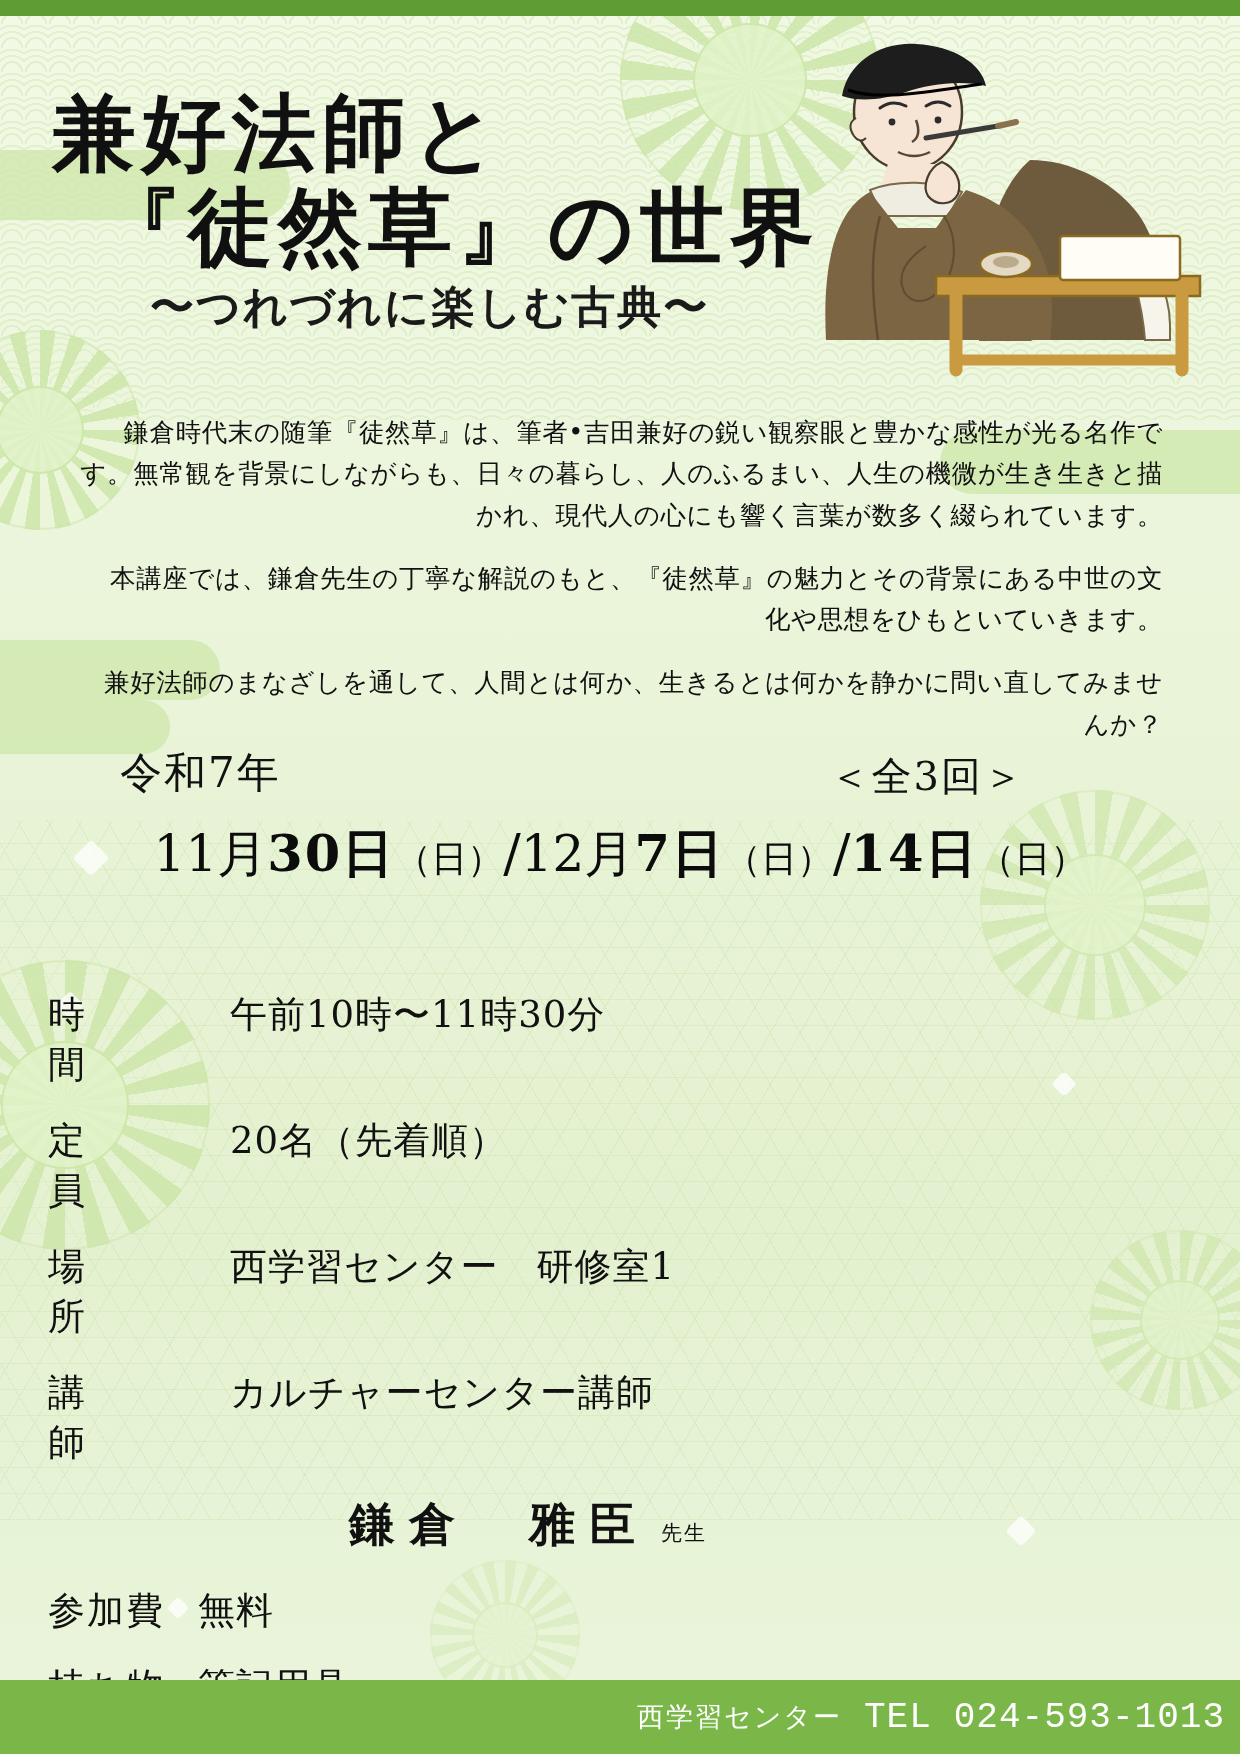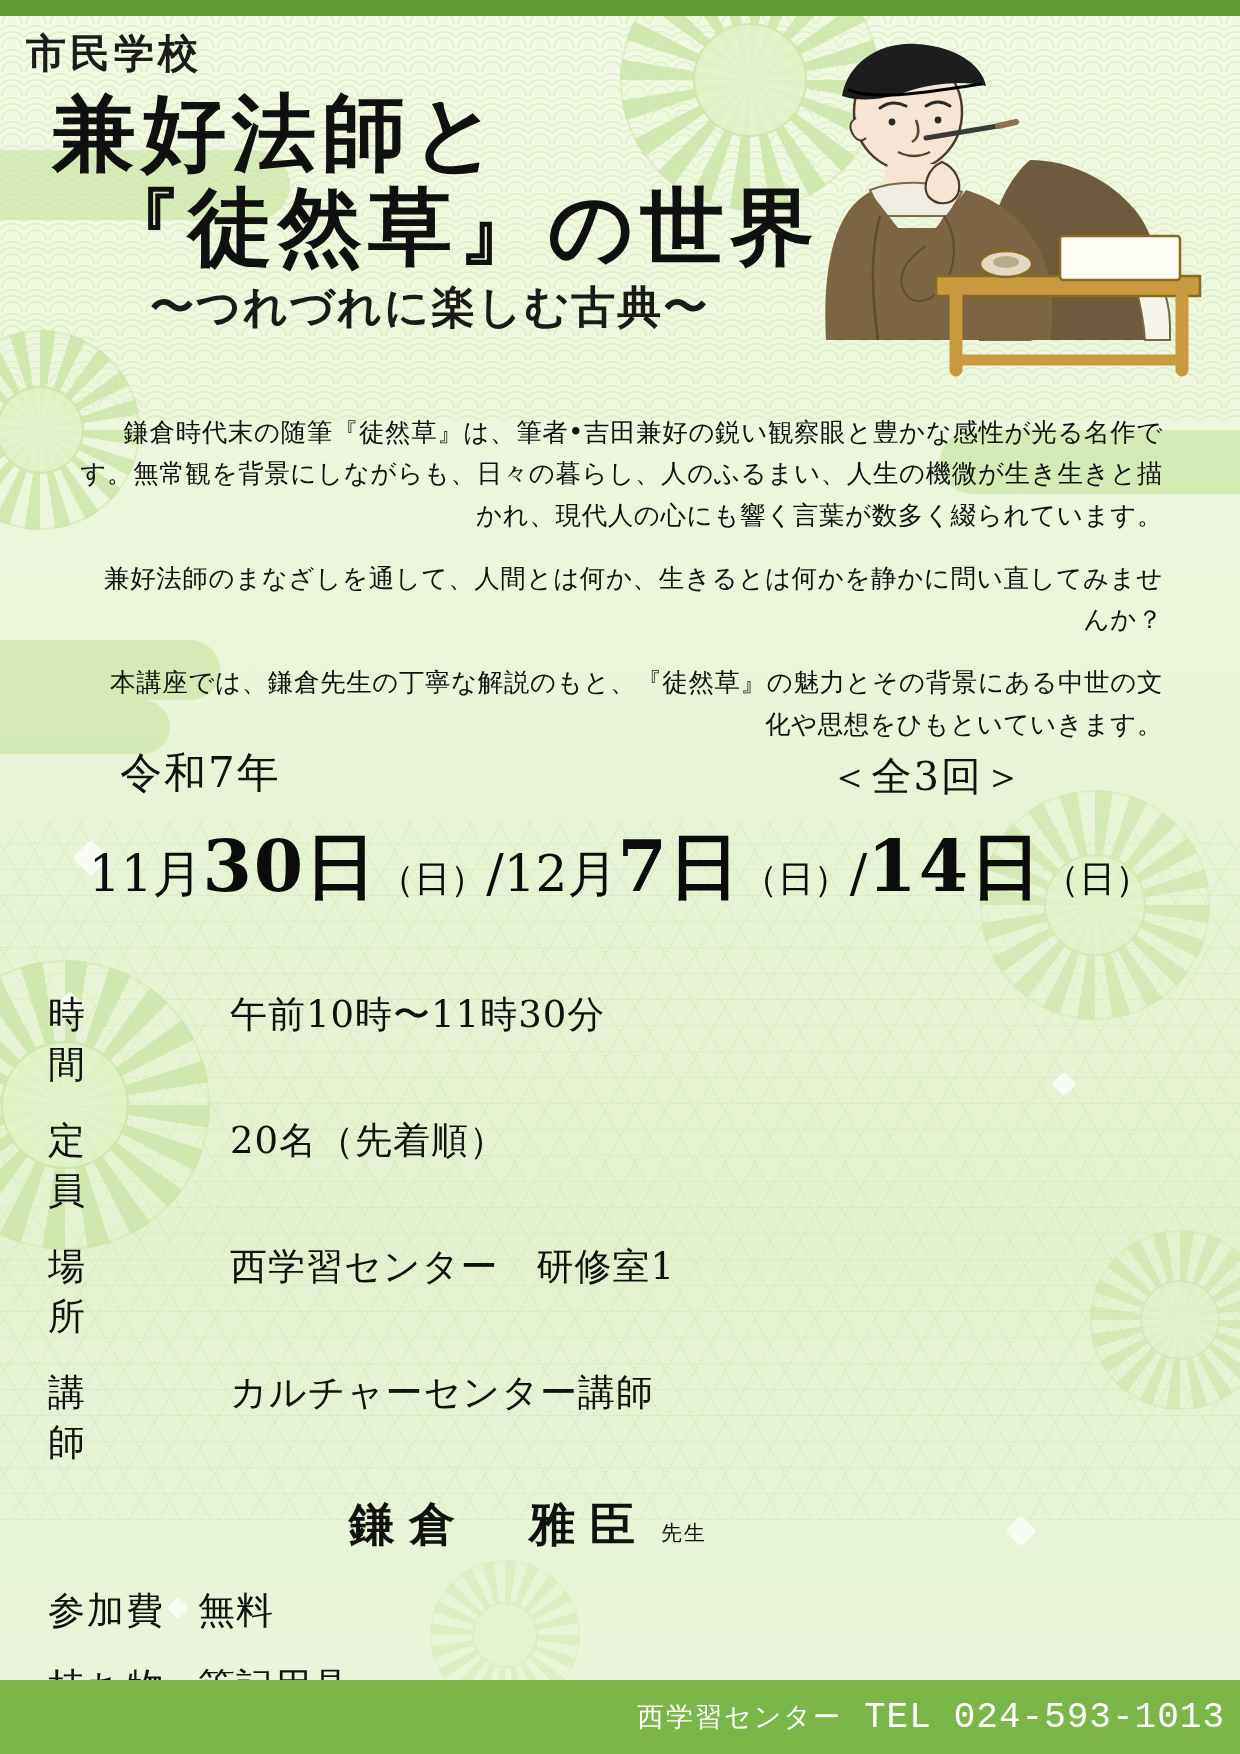--- a/index.html
+++ b/index.html
@@ -224,21 +224,21 @@
   .dates {
     position: absolute;
     left: 0; top: 820px;
     width: 1240px;
     text-align: center;
     white-space: nowrap;
     color: #0c0c0c;
     font-family: "DejaVu Serif", serif;
   }
   .dates .m  { font-size: 50px; }
-  .dates .dd { font-size: 71px; font-weight: bold; letter-spacing: 2px;}
+  .dates .dd { font-size: 51px; font-weight: bold; letter-spacing: 2px;}
   .dates .wk { font-size: 36px; }
   .dates .sl { font-size: 52px; }
 
   
   .details {
     position: absolute;
     left: 48px; top: 990px;
     width: 1140px;
     color: #111;
     font-family: "DejaVu Serif", serif;
@@ -300,21 +300,20 @@
     <div class="diamond d1"></div>
     <div class="diamond d2"></div>
     <div class="diamond d3"></div>
     <div class="diamond d4"></div>
     <div class="diamond d5"></div>
     <div class="diamond d6"></div>
   </div>
 
   <div class="top-bar"></div>
 
-  <div class="kicker">市民学校</div>
 
   <div class="title-block">
     <div class="title-1">兼好法師と</div>
     <div class="title-2">『徒然草』の世界</div>
     <div class="subtitle">〜つれづれに楽しむ古典〜</div>
   </div>
 
   <div class="illustration">
     <svg viewBox="0 0 490 340" width="490" height="340" xmlns="http://www.w3.org/2000/svg">
 
@@ -355,22 +354,22 @@
 
       <rect x="330" y="196" width="120" height="44" rx="3" fill="#fffdf5" stroke="#8a6a22" stroke-width="2.5"></rect>
 
       <ellipse cx="276" cy="224" rx="26" ry="13" fill="#e3d9c4" stroke="#8a6a22" stroke-width="2.5"></ellipse>
       <ellipse cx="276" cy="222" rx="13" ry="6" fill="#b9ab8c"></ellipse>
     </svg>
   </div>
 
   <div class="body-text">
     <p>鎌倉時代末の随筆『徒然草』は、筆者•吉田兼好の鋭い観察眼と豊かな感性が光る名作です。無常観を背景にしながらも、日々の暮らし、人のふるまい、人生の機微が生き生きと描かれ、現代人の心にも響く言葉が数多く綴られています。</p>
+    <p>本講座では、鎌倉先生の丁寧な解説のもと、『徒然草』の魅力とその背景にある中世の文化や思想をひもといていきます。</p>
     <p>兼好法師のまなざしを通して、人間とは何か、生きるとは何かを静かに問い直してみませんか？</p>
-    <p>本講座では、鎌倉先生の丁寧な解説のもと、『徒然草』の魅力とその背景にある中世の文化や思想をひもといていきます。</p>
   </div>
 
   <div class="era-row">
     <div class="era">令和7年</div>
     <div class="times">＜全3回＞</div>
   </div>
 
   <div class="dates">
     <span class="m">11月</span><span class="dd">30日</span><span class="wk">（日）</span><span class="sl">/</span><span class="m">12月</span><span class="dd">7日</span><span class="wk">（日）</span><span class="sl">/</span><span class="dd">14日</span><span class="wk">（日）</span>
   </div>

